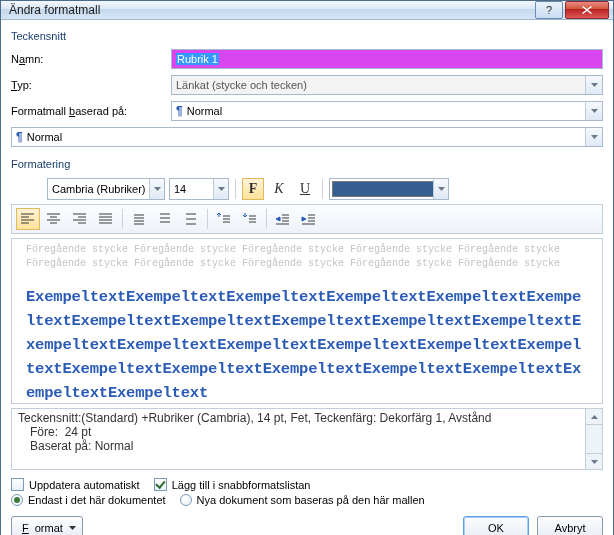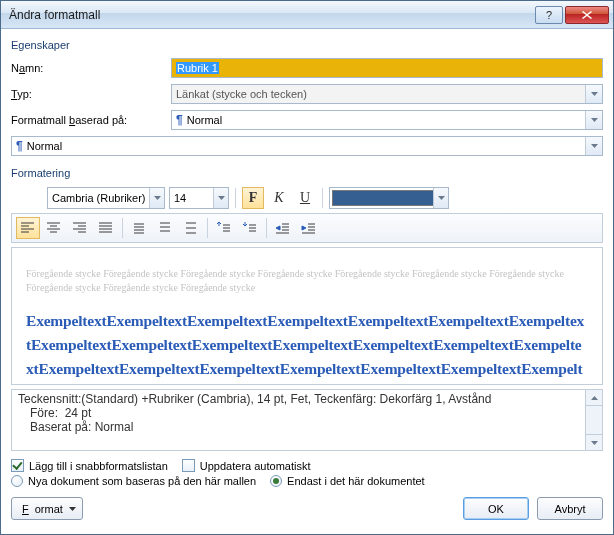--- a/index.html
+++ b/index.html
@@ -63,21 +63,21 @@
     height: 22px;
   }
   .form-row .lbl { width: 160px; color: #000; }
   .form-row .lbl .ul { text-decoration: underline; }
   .field-text {
     flex: 1;
     height: 20px;
     border: 1px solid #a8b9cc;
     padding: 1px 4px;
     display: flex; align-items: center;
-    background: #eab308;
+    background: #d946ef;
   }
   .field-text.sel span { background: #3399ff; color: #fff; padding: 0 1px; }
   .field-combo {
     flex: 1;
     height: 20px;
     border: 1px solid #a8b9cc;
     display: flex; align-items: center;
     background: #f3f3f3;
     color: #555;
     position: relative;
@@ -144,24 +144,24 @@
     width: 24px; height: 22px;
     border: 1px solid transparent;
     display:flex; align-items:center; justify-content:center;
   }
   .tbtn2.active { border:1px solid #e3b95e; background:linear-gradient(to bottom,#fff3d6,#ffe29a);}
   .tbtn2 svg { width:16px; height:14px; }
 
   .preview {
     border: 1px solid #c3cedb;
     background: #fff;
-    height: 138px;
-    padding: 19px 14px;
+    height: 166px;
+    padding: 4px 14px;
     overflow: hidden;
-    font-family: Liberation Serif, serif;
+    font-family: Liberation Mono, monospace;
   }
   .preview .ghost {
     color: #c3c3c3;
     font-size: 10px;
     line-height: 14px;
     margin-bottom: 14px;
   }
   .preview .sample {
     color: #2a5bb7;
     font-weight: bold;
@@ -221,21 +221,21 @@
       <div class="winbtn close">
         <svg width="10" height="8" viewBox="0 0 10 8">
             <path d="M1 0 L5 3 L9 0 L10 1 L6 4 L10 7 L9 8 L5 5 L1 8 L0 7 L4 4 L0 1 Z" fill="#fff"></path>
           </svg>
       </div>
     </div>
   </div>
 
   <div class="content">
 
-    <div class="group-label">Egenskaper</div>
+    <div class="group-label">Teckensnitt</div>
 
     <div class="form-row">
       <div class="lbl"><span>N</span><span class="ul">a</span><span>mn:</span></div>
       <div class="field-text sel">
           <span>Rubrik 1</span>
         </div>
     </div>
 
     <div class="form-row">
       <div class="lbl"><span class="ul">T</span><span>yp:</span></div>
@@ -453,37 +453,37 @@
         <div class="sbtn">
             <svg width="7" height="4" viewBox="0 0 7 4">
               <path d="M0 0 L7 0 L3.5 4 Z" fill="#6a7a8c"></path>
             </svg>
           </div>
       </div>
     </div>
 
     <div class="check-row">
       <label class="chk">
+        <span class="chk-box"></span>
+        <span>Uppdatera automatiskt</span>
+      </label>
+      <label class="chk">
         <span class="chk-box checked"></span>
         <span>Lägg till i snabbformatslistan</span>
       </label>
-      <label class="chk">
-        <span class="chk-box"></span>
-        <span>Uppdatera automatiskt</span>
+    </div>
+
+    <div class="check-row" style="margin-top:3px;">
+      <label class="rad">
+        <span class="rad-box checked"></span>
+        <span>Endast i det här dokumentet</span>
       </label>
-    </div>
-
-    <div class="check-row" style="margin-top:3px;">
       <label class="rad">
         <span class="rad-box"></span>
         <span>Nya dokument som baseras på den här mallen</span>
-      </label>
-      <label class="rad">
-        <span class="rad-box checked"></span>
-        <span>Endast i det här dokumentet</span>
       </label>
     </div>
 
     <div class="bottom-row">
       <div class="btn split">
         <span class="ul" style="text-decoration:underline">F</span>
           <span>ormat</span>
         <svg width="7" height="4" viewBox="0 0 7 4">
             <path d="M0 0 L7 0 L3.5 4 Z" fill="#333"></path>
           </svg>

